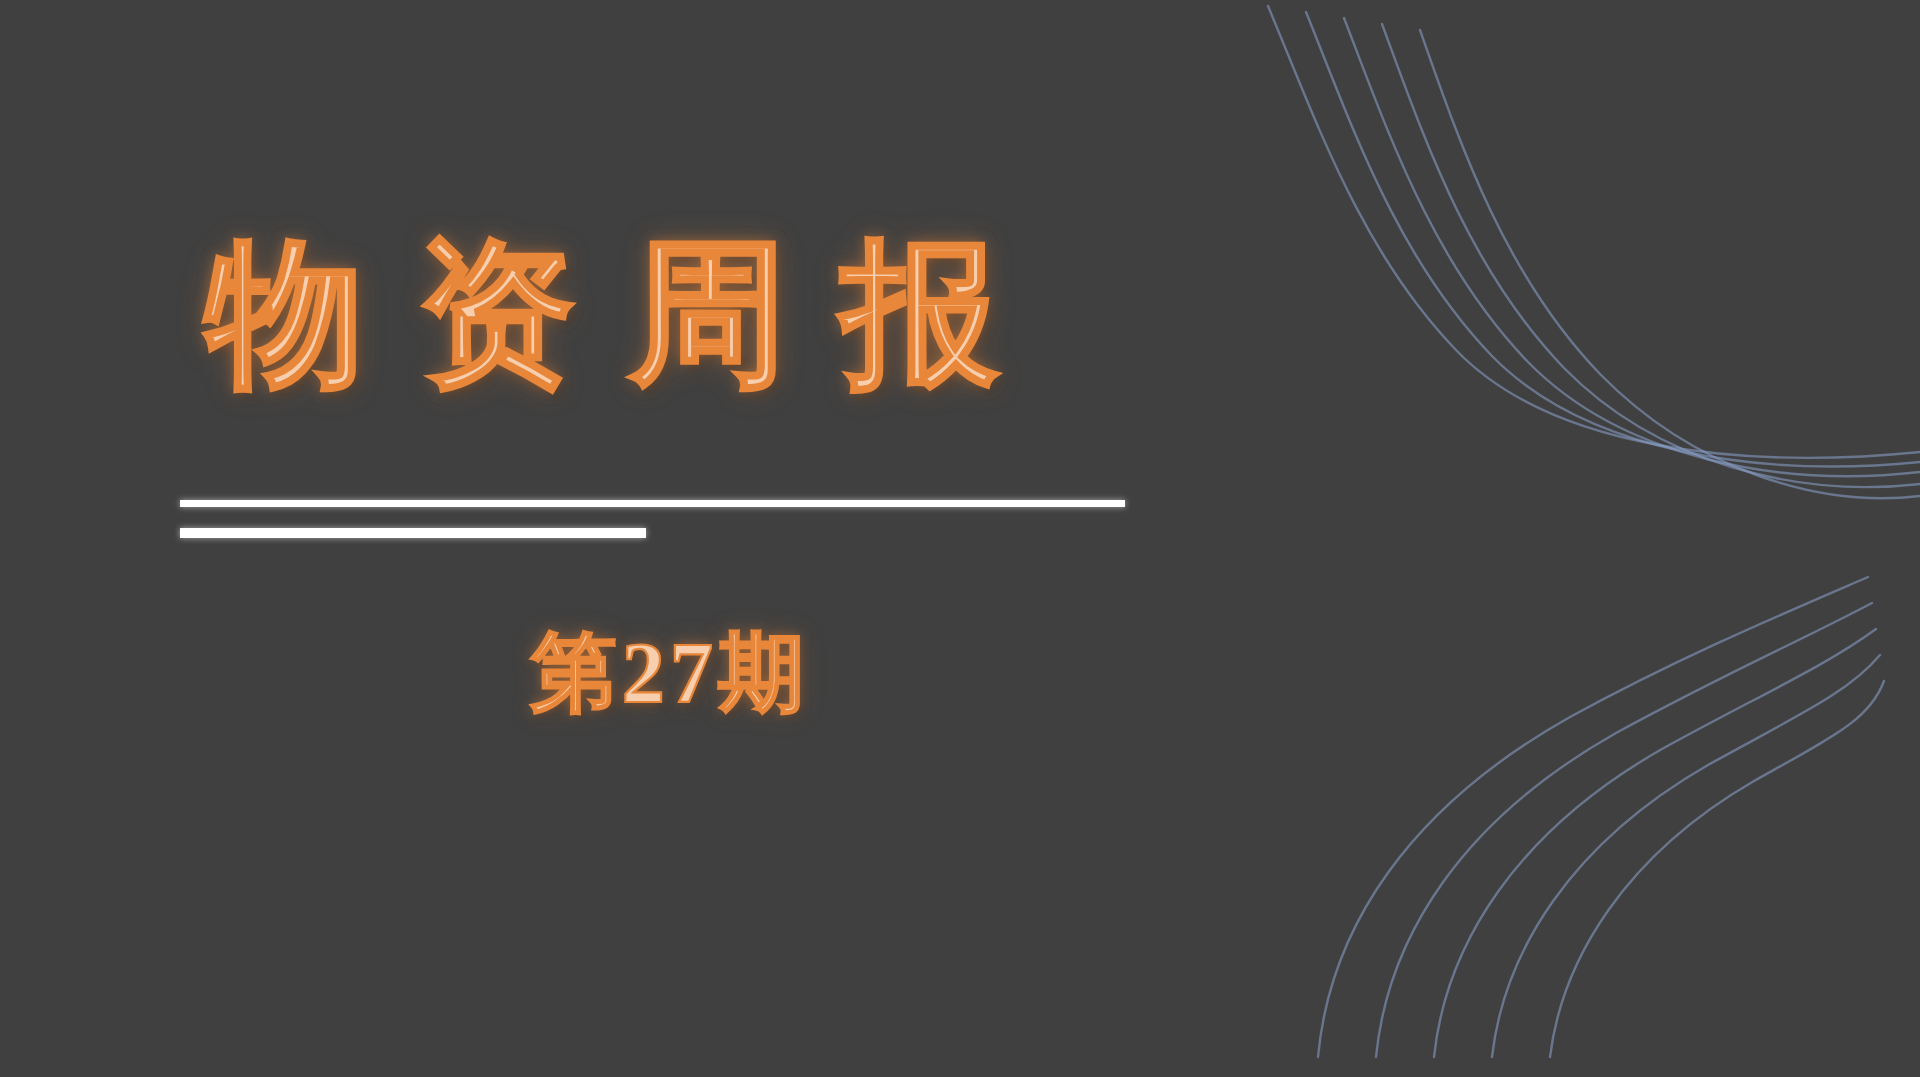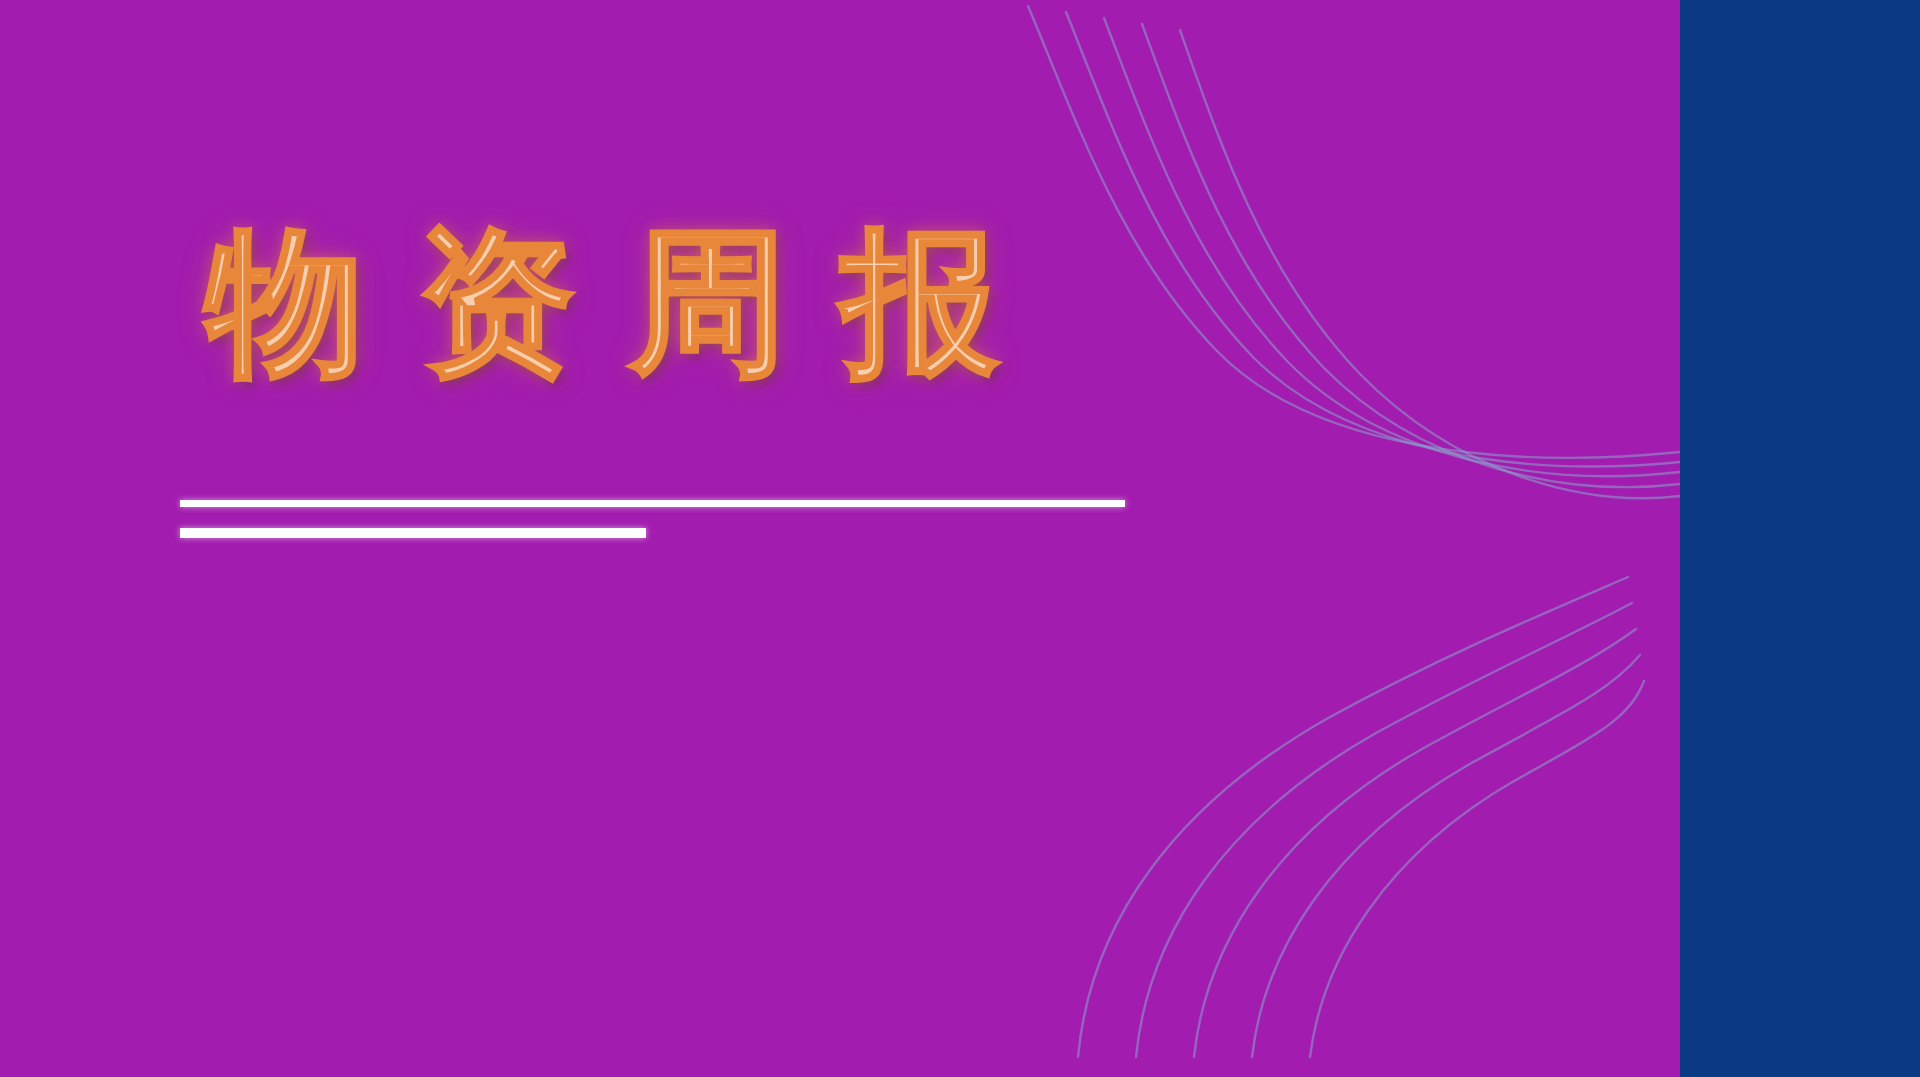--- a/index.html
+++ b/index.html
@@ -3,25 +3,25 @@
 <meta charset="utf-8">
 <title>物资周报</title>
 <style>
   html, body {
     margin: 0;
     padding: 0;
     background: #0d3a85;
   }
   #slide {
     position: relative;
-    width: 1680px;
+    width: 1920px;
     height: 1077px;
-    background: #a21caf;
+    background: #404040;
     overflow: hidden;
-    font-family: Liberation Mono, monospace;
+    font-family: Liberation Serif, serif;
   }
 
   
   .deco {
     position: absolute;
     pointer-events: none;
   }
   #deco-top-right {
     top: 0;
     right: 0;
@@ -129,14 +129,15 @@
     </svg>
   </div>
 
   <div id="title-block">
     <div id="main-title">物资周报</div>
   </div>
 
   <div class="rule" id="rule-long"></div>
   <div class="rule" id="rule-short"></div>
 
+  <div id="subtitle">第27期</div>
 
 </div>
 
 </body></html>

